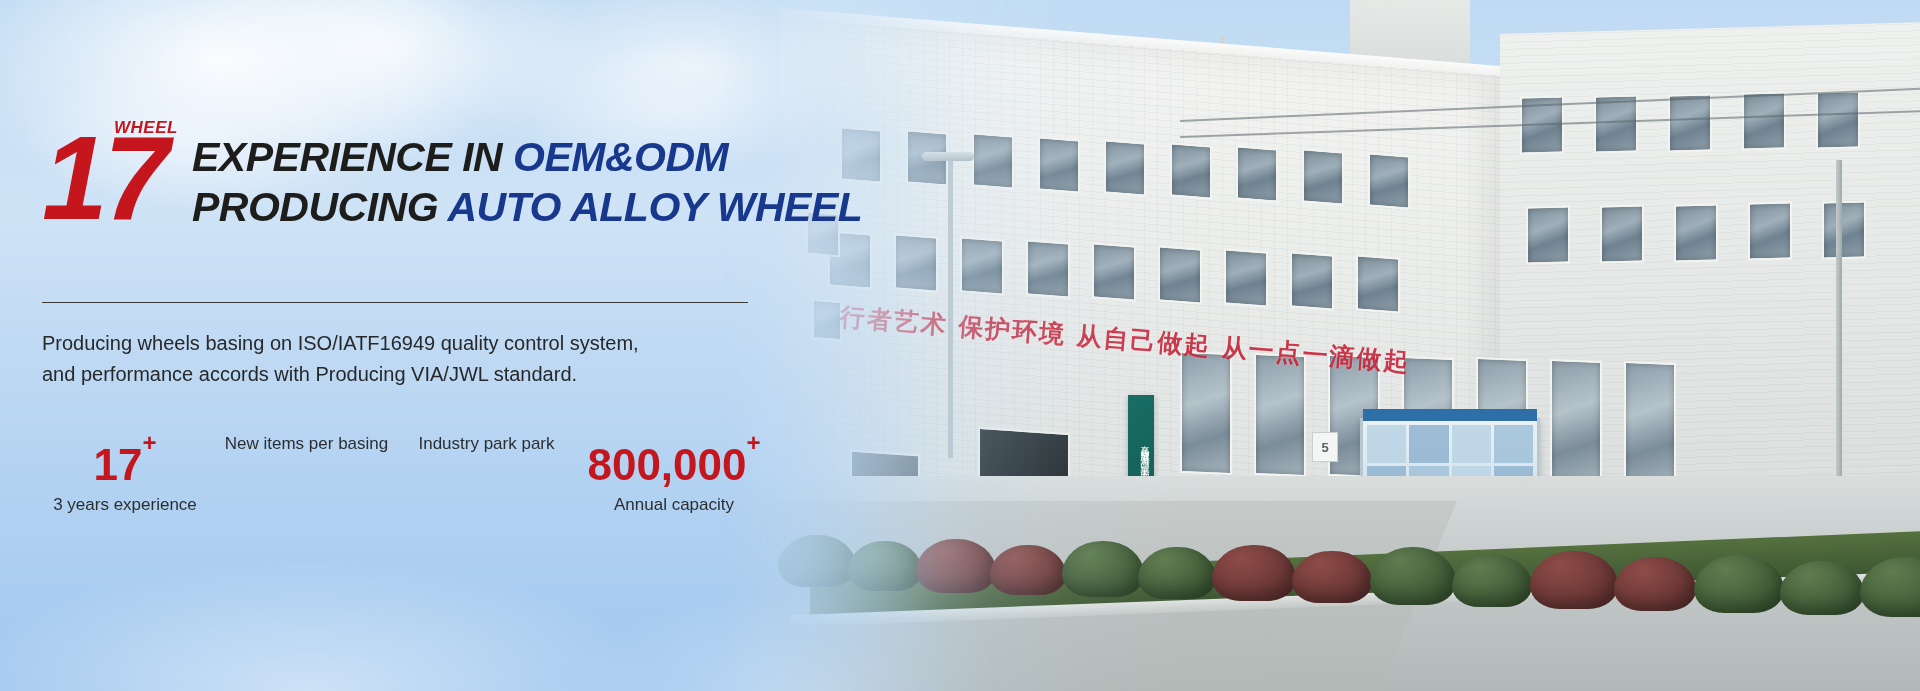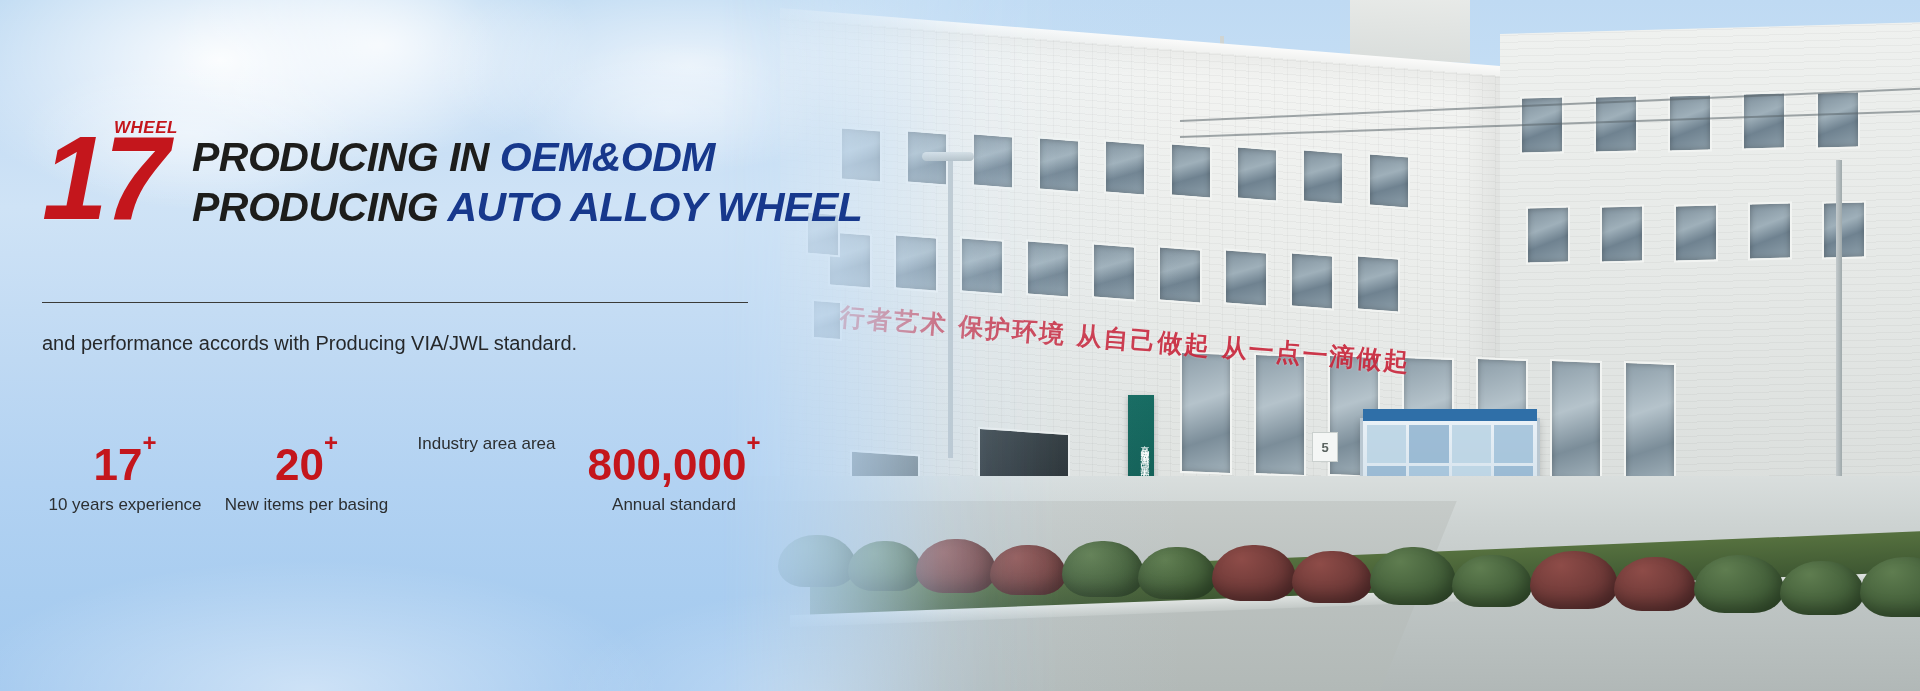--- a/index.html
+++ b/index.html
@@ -429,46 +429,46 @@
 
   <div class="content">
 
     <div class="headline-row">
       <div class="big-number-wrap">
         <div class="years-label">WHEEL</div>
         <div class="big-number">17</div>
       </div>
       <div class="headline-text">
         <div class="hl-line">
-          <span class="hl-dark">PRODUCING IN </span><span class="hl-blue">OEM&amp;ODM</span>
+          <span class="hl-dark">EXPERIENCE IN </span><span class="hl-blue">OEM&amp;ODM</span>
         </div>
         <div class="hl-line">
           <span class="hl-dark">PRODUCING </span><span class="hl-blue">AUTO ALLOY WHEEL</span>
         </div>
       </div>
     </div>
 
     <div class="divider"></div>
 
     <div class="desc">
+      <div>Producing wheels basing on ISO/IATF16949 quality control system,</div>
       <div>and performance accords with Producing VIA/JWL standard.</div>
     </div>
 
     <div class="stats" id="stats-row">
         <div class="stat" style="width: 178px;">
           <div class="stat-value">17<sup>+</sup></div>
-          <div class="stat-label">10 years experience</div>
+          <div class="stat-label">3 years experience</div>
         </div>
         <div class="stat" style="width: 185px;">
-          <div class="stat-value">20<sup>+</sup></div>
           <div class="stat-label">New items per basing</div>
         </div>
         <div class="stat" style="width: 175px;">
-          <div class="stat-label">Industry area area</div>
+          <div class="stat-label">Industry park park</div>
         </div>
         <div class="stat" style="width: 200px;">
           <div class="stat-value">800,000<sup>+</sup></div>
-          <div class="stat-label">Annual standard</div>
+          <div class="stat-label">Annual capacity</div>
         </div>
       </div>
 
   </div>
 </div>
 
 </body></html>

